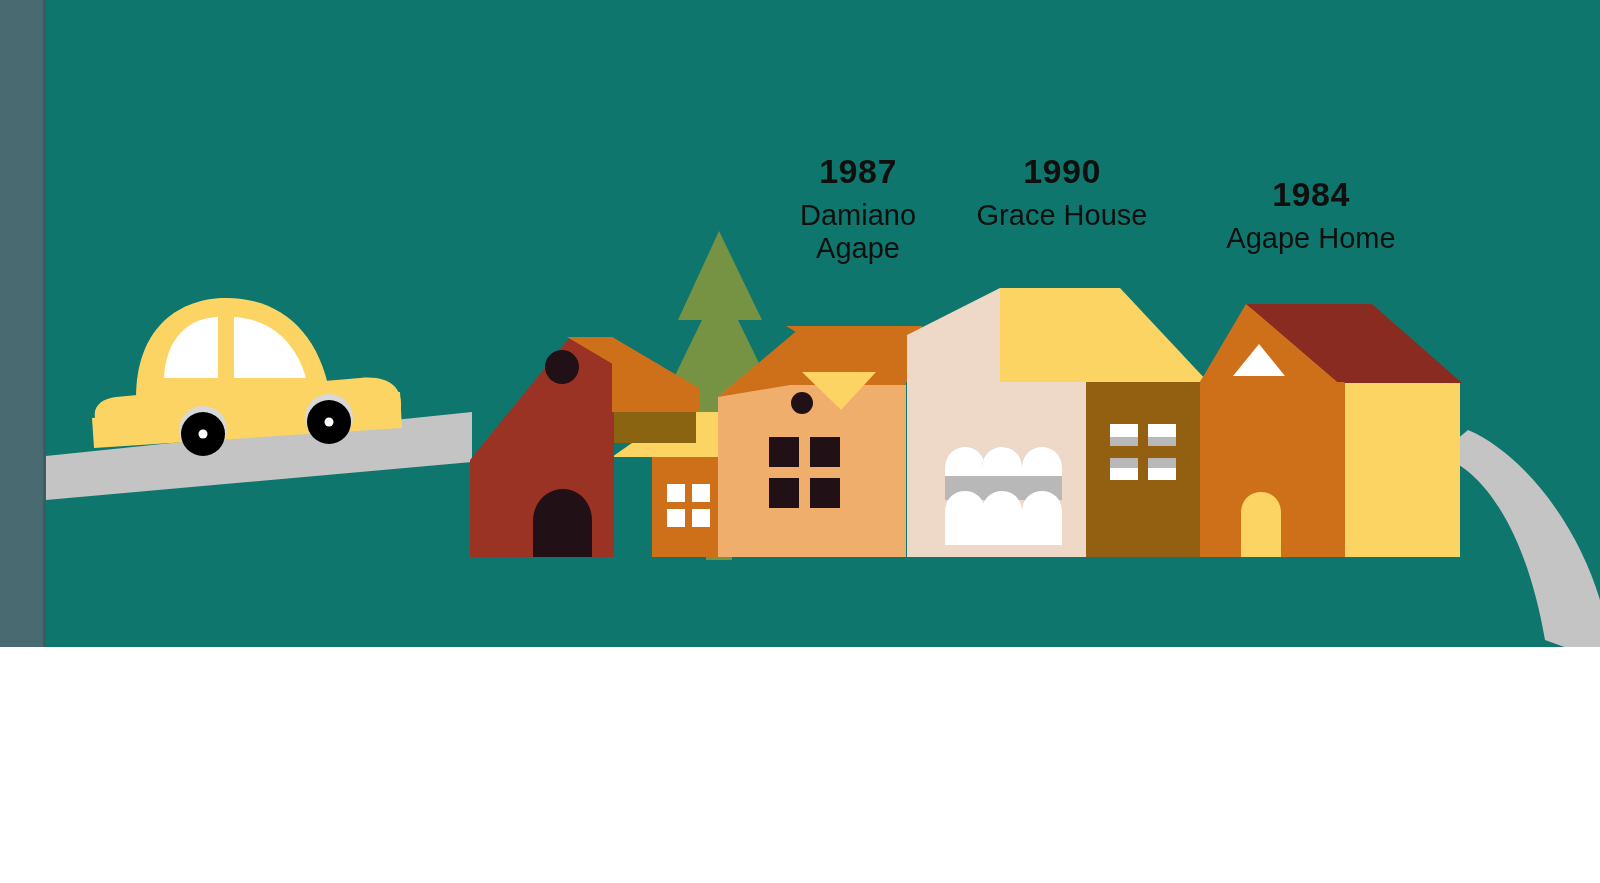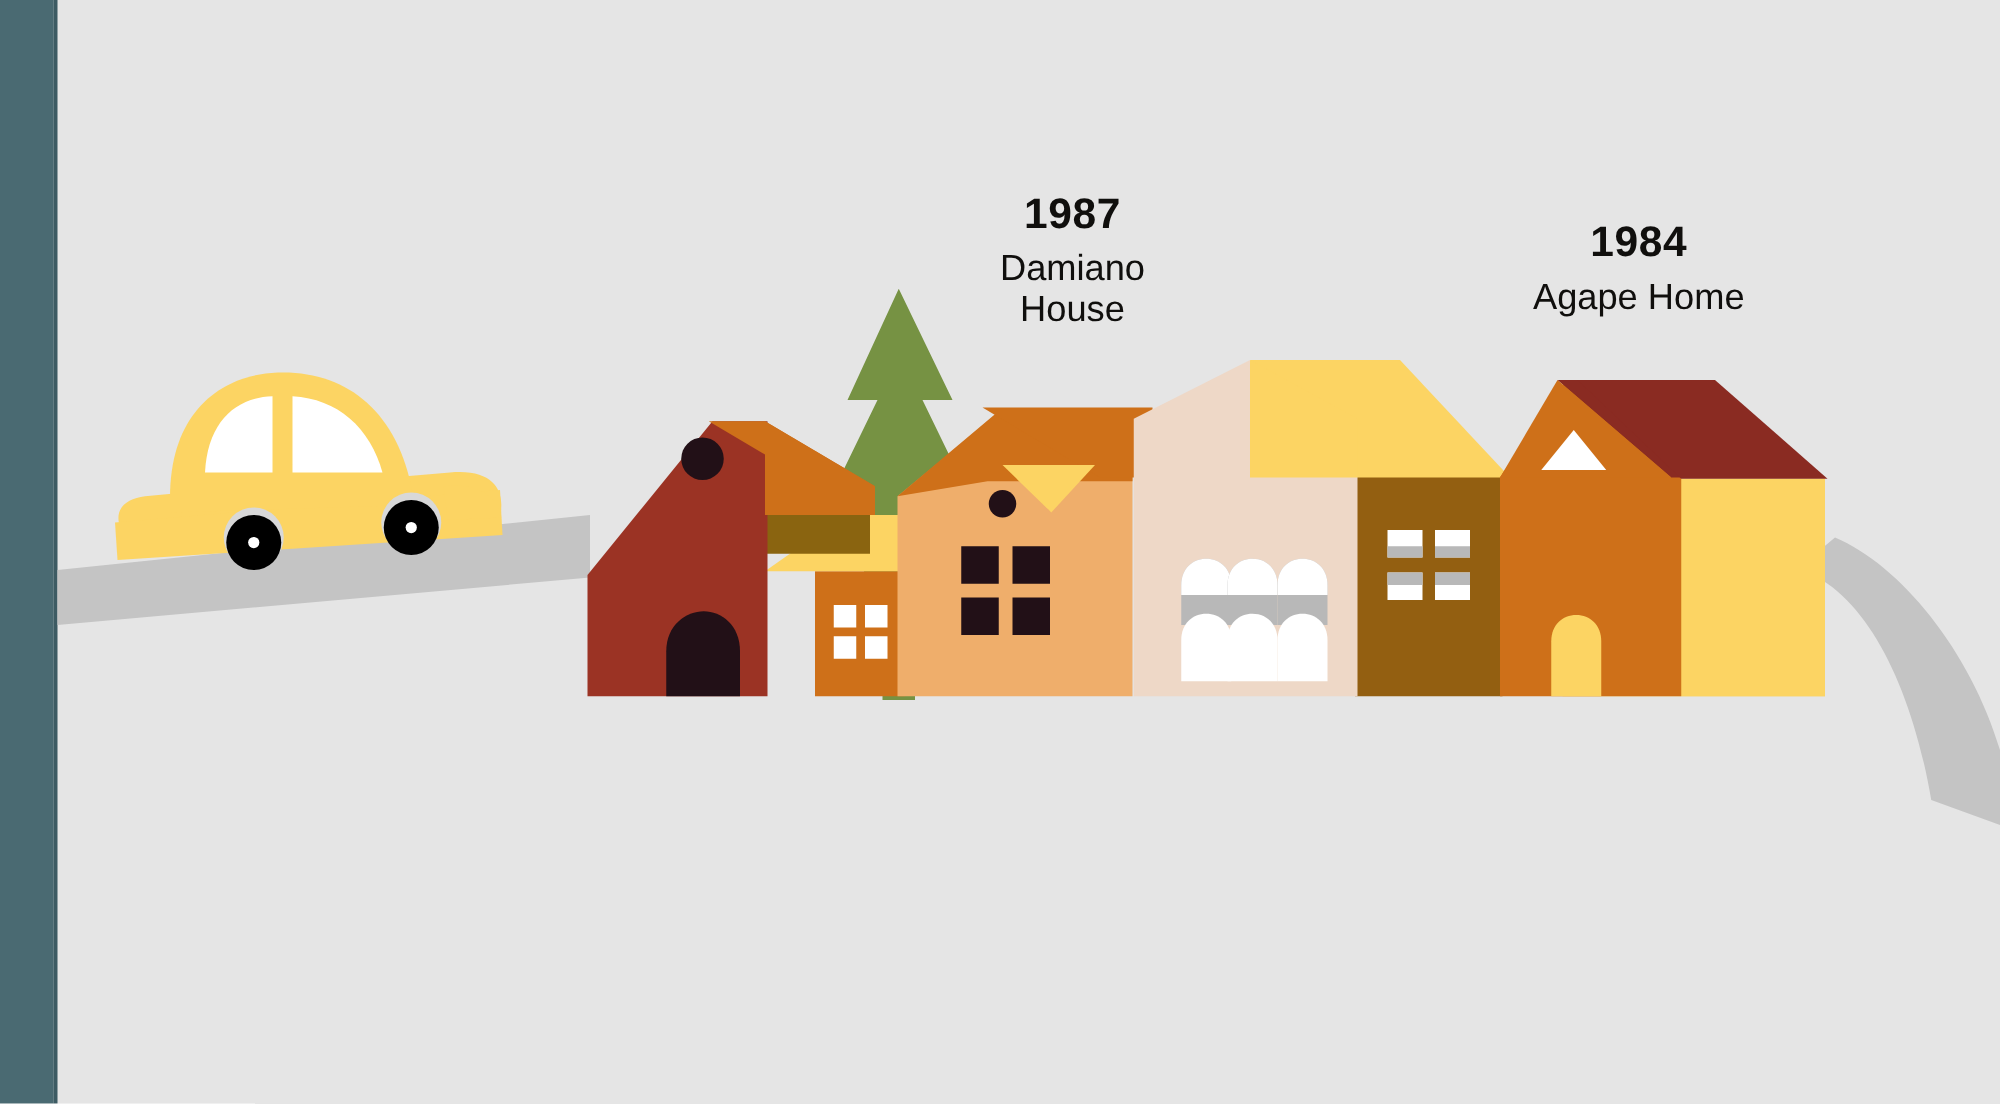--- a/index.html
+++ b/index.html
@@ -7,22 +7,22 @@
     margin: 0;
     padding: 0;
     background: #ffffff;
   }
   body {
     font-family: "Liberation Sans", sans-serif;
   }
   #stage {
     position: relative;
     width: 1600px;
-    height: 883px;
-    background: #e5e5e5;
+    height: 647px;
+    background: #0f766e;
     overflow: hidden;
   }
   #left-bar {
     position: absolute;
     left: 0;
     top: 0;
     width: 43px;
     height: 883px;
     background: #4A6A72;
   }
@@ -185,22 +185,26 @@
       <path d="M1259,344 L1285,376 L1233,376 Z" fill="#FFFFFF"></path>
 
       <path d="M1241,557 L1241,513 C1241,500 1250,492 1261,492 C1272,492 1281,500 1281,513 L1281,557 Z" fill="#FCD463"></path>
     </g>
 
   </svg>
 
   <div class="label" id="label-1987">
     <span class="year">1987</span>
     <span class="name">Damiano
-House</span>
+Agape</span>
   </div>
 
+  <div class="label" id="label-1990">
+    <span class="year">1990</span>
+    <span class="name">Grace House</span>
+  </div>
 
   <div class="label" id="label-1993">
     <span class="year">1984</span>
     <span class="name">Agape Home</span>
   </div>
 
 </div>
 
 </body></html>

